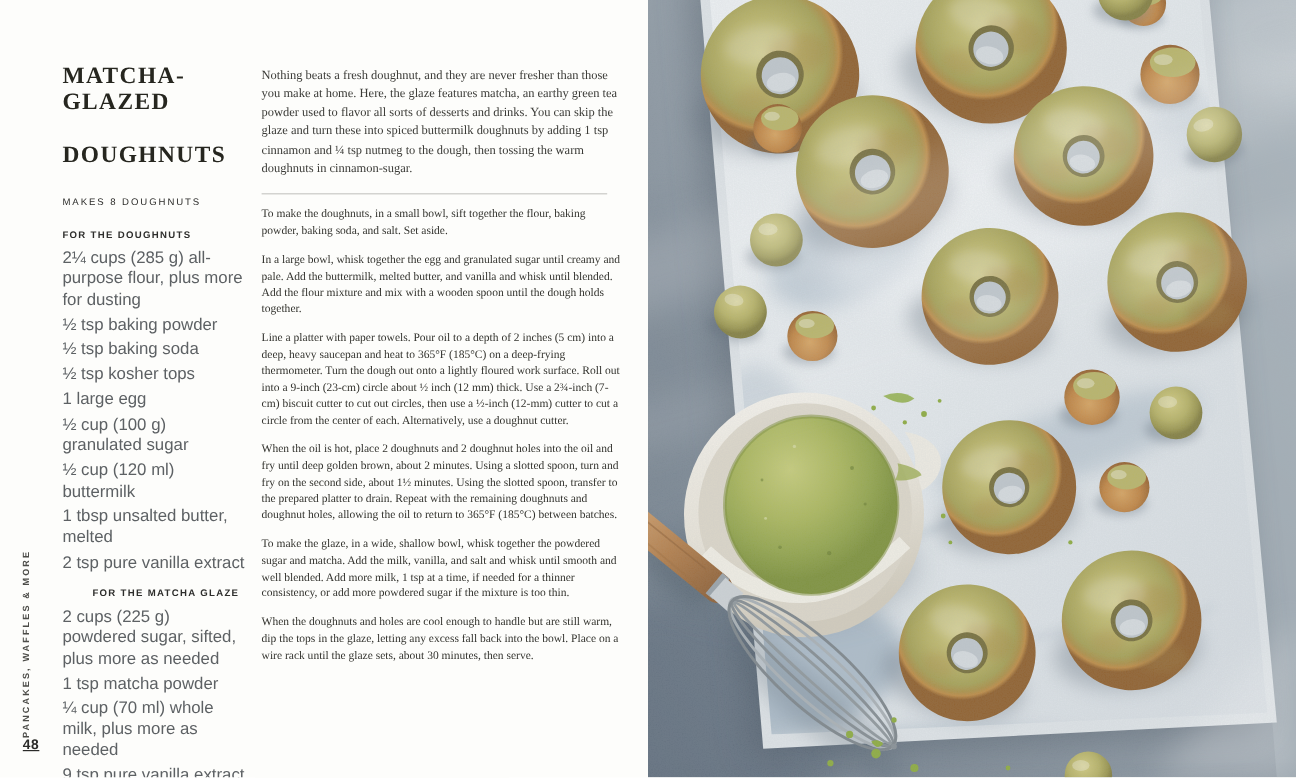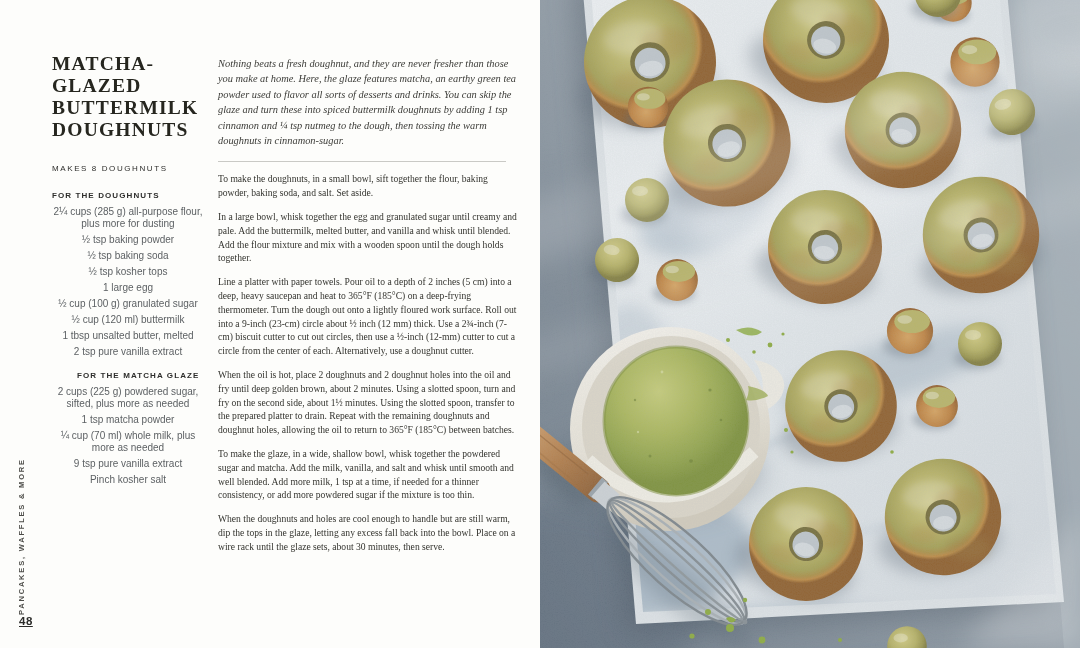--- a/index.html
+++ b/index.html
@@ -16,43 +16,43 @@
   .recipe-title { position:absolute; left:52px; top:53px; width:170px;
     font-family:"Liberation Serif", serif; font-size:19.5px; line-height:22px;
     letter-spacing:1.2px; color:#26261f; }
   .yield { position:absolute; left:52px; top:164px; font-size:8px; font-weight:normal;
     letter-spacing:1.6px; color:#2d2d2b; }
 
   .ing-col { position:absolute; left:52px; top:191px; width:152px; }
   .ing-head { font-size:8px; font-weight:bold; letter-spacing:1.1px; color:#2e2e2c; margin:0 0 6px; }
   .ing-head.second { margin-top:13px;padding-left:25px; }
   .ing-col ul { list-style:none; }
-  .ing-col li { font-size:10px; line-height:1.24; color:#5d6164; margin-bottom:3.5px;text-align:center; }
+  .ing-col li { font-size:14px; line-height:1.24; color:#5d6164; margin-bottom:3.5px; }
 
   .body-col { position:absolute; left:218px; top:56px; width:300px; }
-  .intro { font-family:"Liberation Serif", serif; font-style:italic; font-size:10.4px;
+  .intro { font-family:"Liberation Serif", serif; font-size:10.4px;
     line-height:15.4px; color:#3b3b37; }
   .rule { border:none; border-top:1px solid #c9c9c5; width:288px; margin:13px 0 3px; }
   .steps p { font-family:"Liberation Serif", serif; font-size:9.6px; line-height:13.8px;
     color:#33332e; margin-top:10px; }
   svg { display:block; }
 </style>
 </head>
 <body>
 
 <div class="spread">
 
   <div class="page-left">
 
     <div class="side-label">PANCAKES, WAFFLES &amp; MORE</div>
     <div class="page-num">48</div>
 
     <h1 class="recipe-title"><span>MATCHA-</span><br>
       <span>GLAZED</span><br>
-      <span>BUTTERMILK</span><br>
+      <br>
       <span>DOUGHNUTS</span>
     </h1>
 
     <div class="yield">MAKES 8 DOUGHNUTS</div>
 
     <div class="ing-col">
       <div class="ing-head">FOR THE DOUGHNUTS</div>
       <ul>
         <li>2¼ cups (285 g) all-purpose flour, plus more for dusting</li>
         <li>½ tsp baking powder</li>

